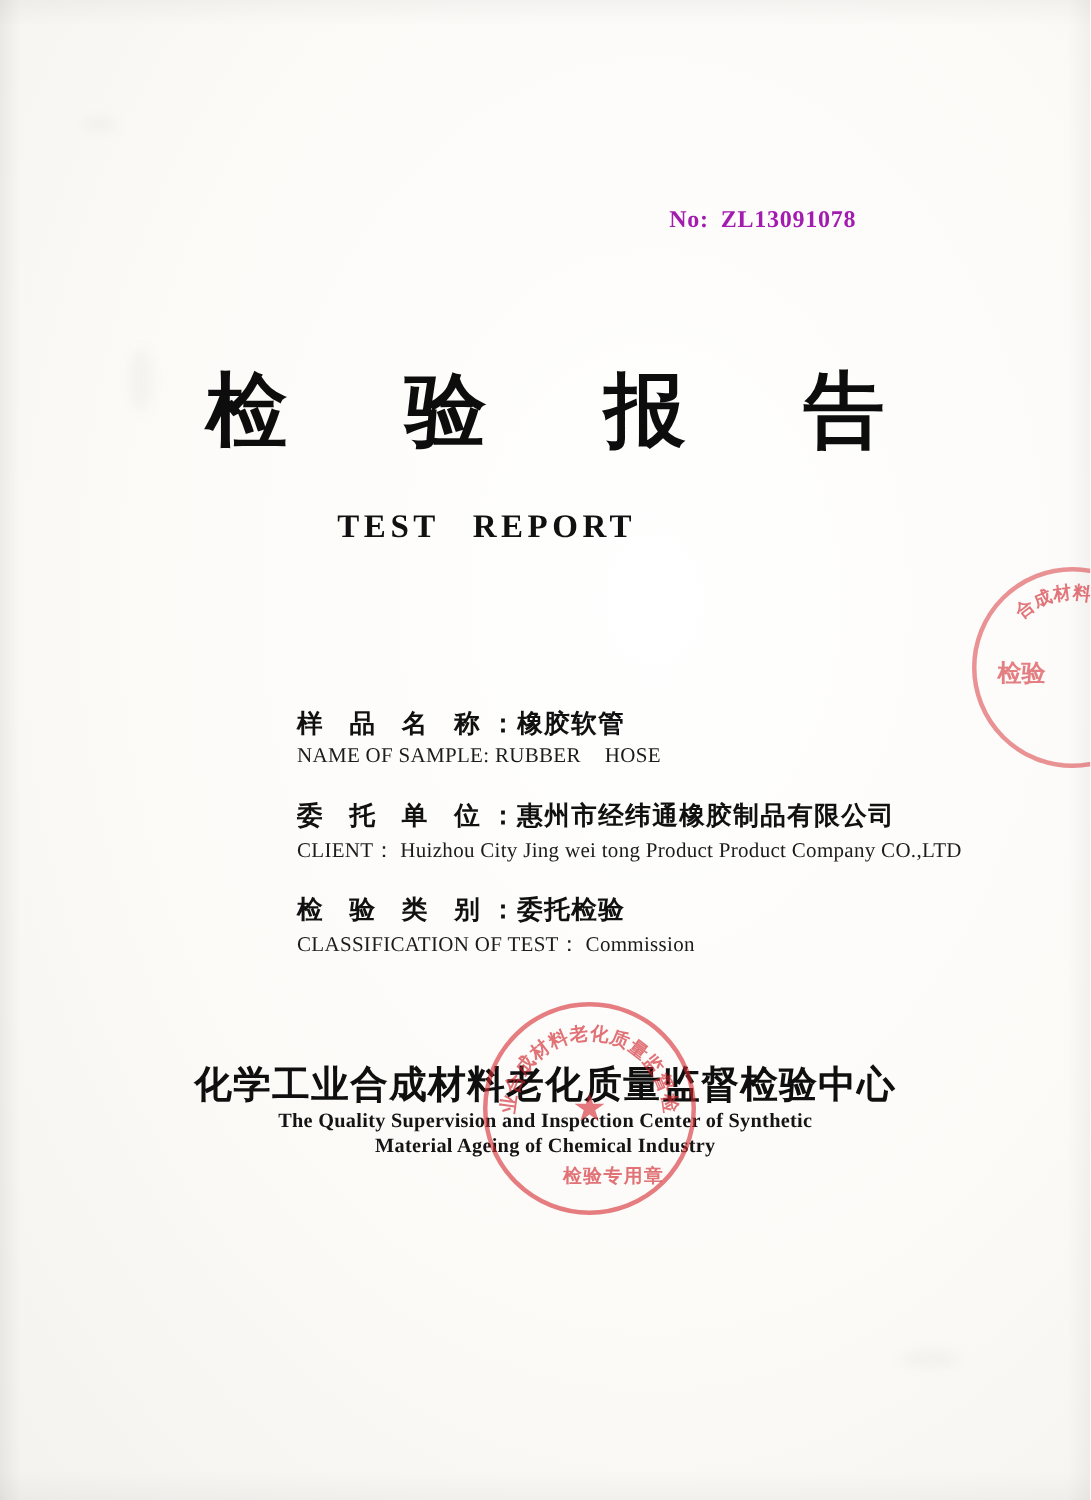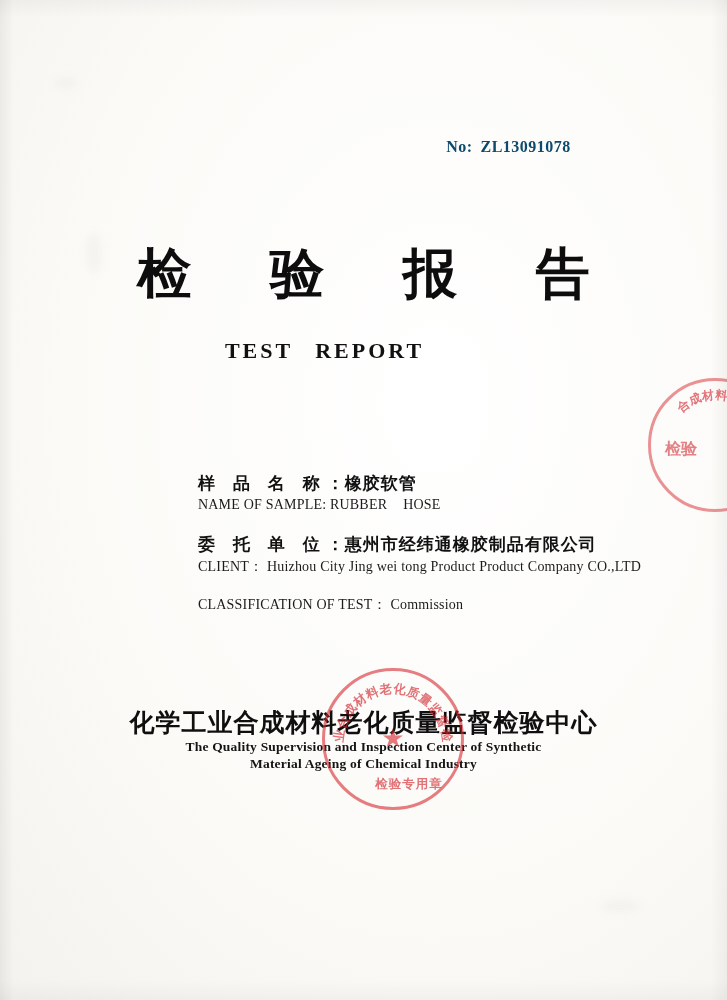--- a/index.html
+++ b/index.html
@@ -41,21 +41,21 @@
     top: 138px;
     left: 0;
     width: 727px;
     text-align: center;
     padding-left: 290px;
     box-sizing: border-box;
     font-family: "Liberation Serif", serif;
     font-size: 16px;
     font-weight: bold;
     letter-spacing: 0.5px;
-    color: #0c4a6e;
+    color: #a21caf;
   }
   .serial .serial-label { margin-right: 8px; }
 
   
   .title-cn {
     position: absolute;
     top: 238px;
     left: 0;
     width: 727px;
     text-align: center;
@@ -257,20 +257,23 @@
         <div class="field-cn">
           <span class="lbl">委 托 单 位</span><span class="colon">：</span><span class="val">惠州市经纬通橡胶制品有限公司</span>
         </div>
         <div class="field-en">
           <span>CLIENT：</span>
           <span>Huizhou City Jing wei tong Product Product Company CO.,LTD</span>
         </div>
       </div>
 
       <div class="field-row">
+        <div class="field-cn">
+          <span class="lbl">检 验 类 别</span><span class="colon">：</span><span class="val">委托检验</span>
+        </div>
         <div class="field-en">
           <span>CLASSIFICATION OF TEST：</span>
           <span>Commission</span>
         </div>
       </div>
 
     </div>
 
     <div class="footer">
       <div class="footer-cn">化学工业合成材料老化质量监督检验中心</div>

